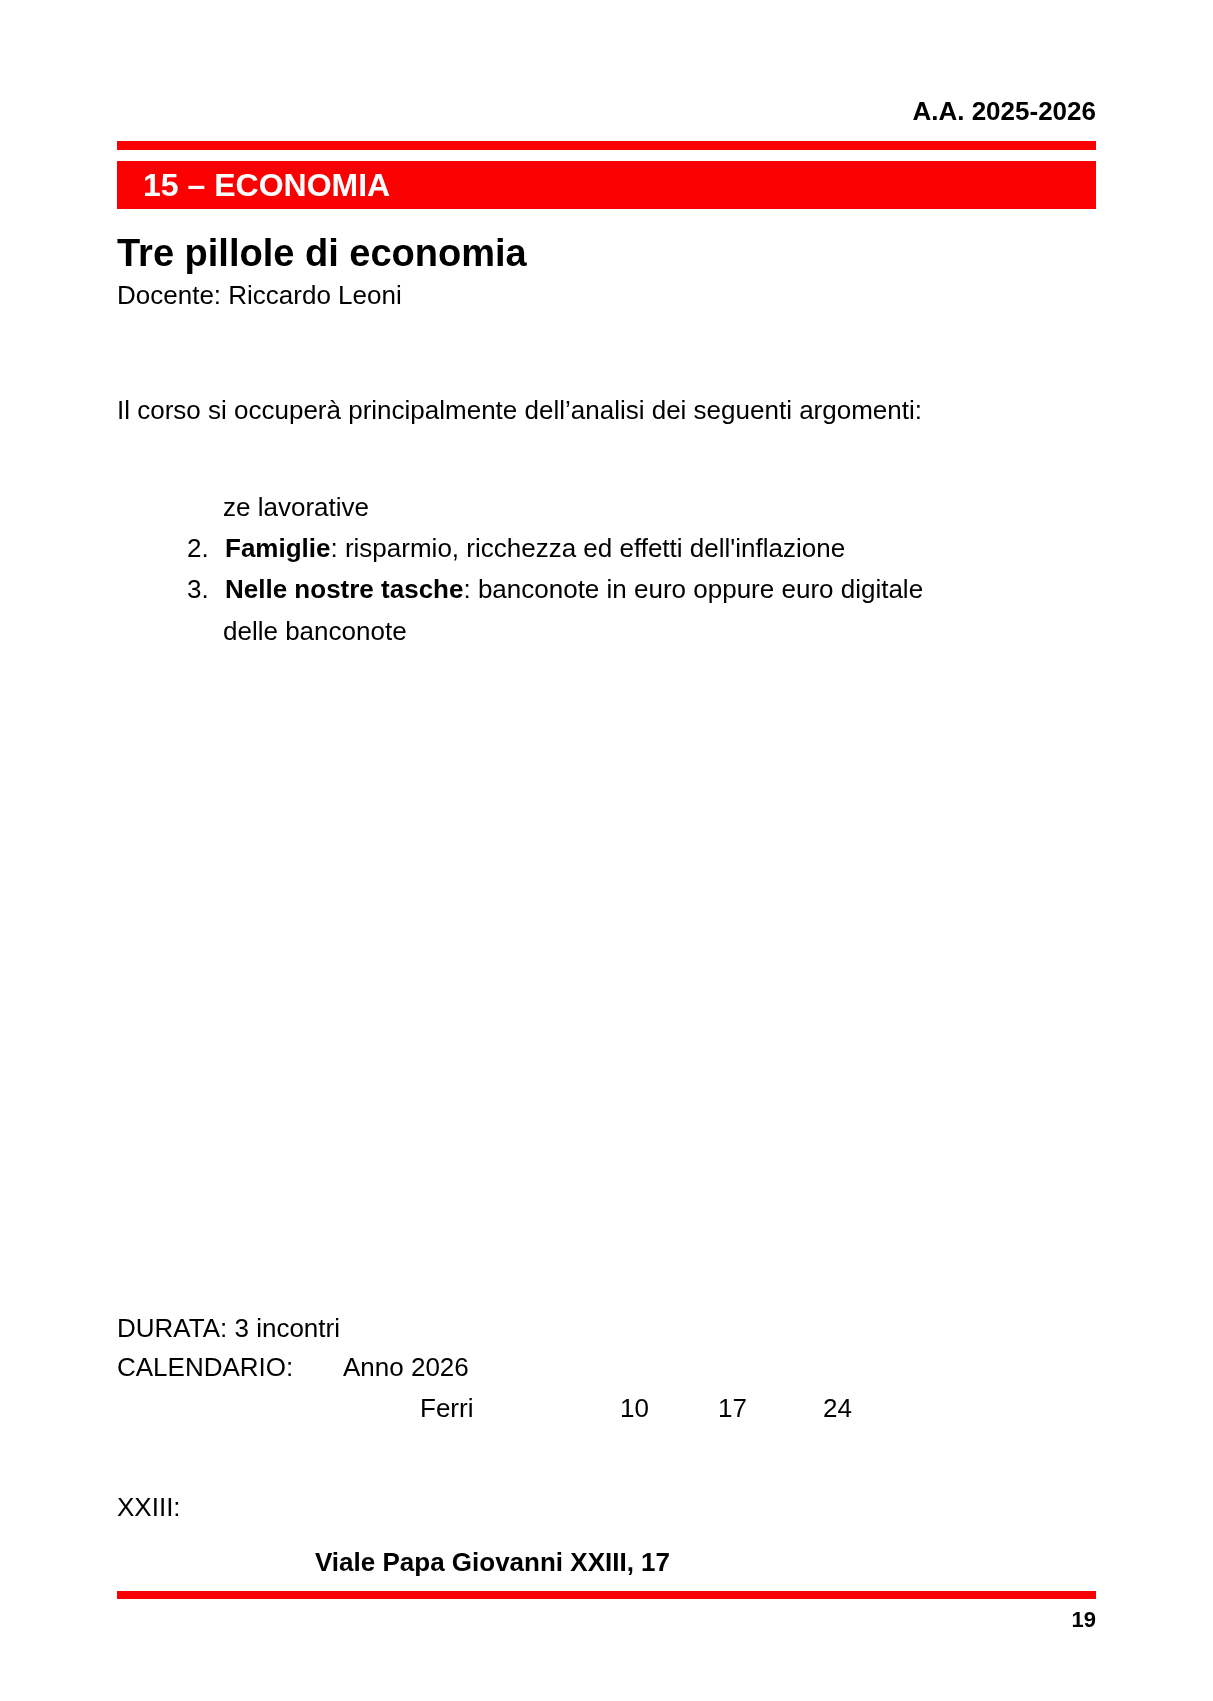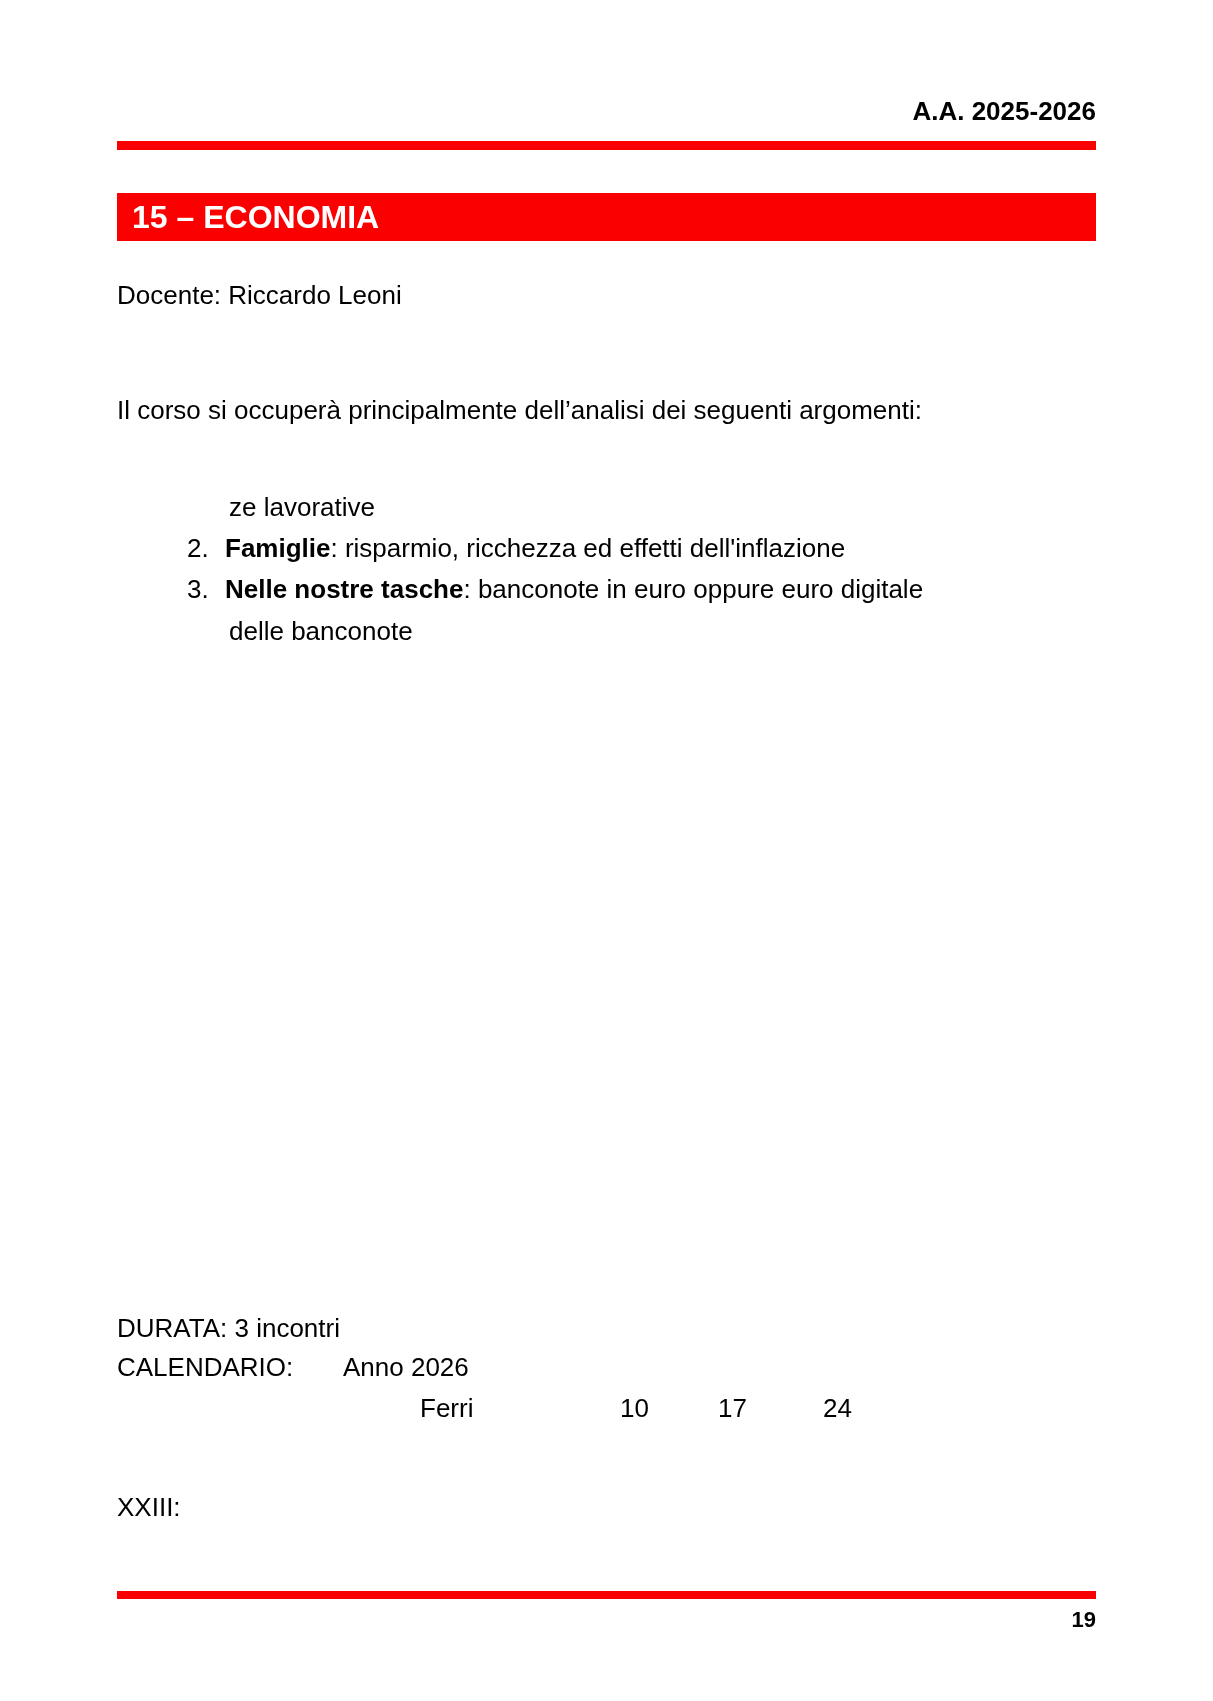--- a/index.html
+++ b/index.html
@@ -15,44 +15,45 @@
   .txt { position:absolute; left:117px; font-size:26px; line-height:1.25; white-space:nowrap; color:#000; }
   .bold { font-weight:bold; }
   .year-header { position:absolute; top:96px; right:117px; left:auto; font-weight:bold; font-size:26px; white-space:nowrap; }
   .rule { position:absolute; left:117px; width:979px; background:#FA0000; }
   .rule-top { top:141px; height:9px; }
   .rule-bottom { top:1591px; height:8px; }
   .banner {
     position:absolute; left:117px; top:161px; width:979px; height:48px;
     background:#FA0000; color:#ffffff;
     font-weight:bold; font-size:32px; line-height:48px;
-    padding-left:15px; white-space:nowrap;margin-top:32px;
+    padding-left:26px; white-space:nowrap;
   }
   .course-title { top:230px; font-size:38px; font-weight:bold; }
   .docente { top:279px; }
   .intro { top:394px; }
   .topic { left:187px; }
   .topic .num { display:inline-block; width:38px; }
   .topic .term { font-weight:bold; }
-  .topic-cont { left:229px; }
+  .topic-cont { left:223px; }
   .page-number { position:absolute; top:1607px; right:117px; left:auto; font-weight:bold; font-size:22px; }
 </style>
 </head>
 <body>
 
 <div class="page">
 
   <div class="year-header">A.A. 2025-2026</div>
 
   <div class="rule rule-top"></div>
 
   <div class="banner">
     <span>15 – ECONOMIA</span>
   </div>
 
+  <div class="txt course-title">Tre pillole di economia</div>
   <div class="txt intro">Il corso si occuperà principalmente dell’analisi dei seguenti argomenti:</div>
 
   <div class="txt docente">Docente: Riccardo Leoni</div>
 
   <div class="txt topic-cont" style="top:491px">ze lavorative</div>
 
   <div class="txt topic" style="top:532px">
     <span class="num">2.</span><span class="term">Famiglie</span><span>: risparmio, ricchezza ed effetti dell'inflazione</span>
   </div>
 
@@ -66,18 +67,19 @@
   <div class="txt" style="top:1351px">CALENDARIO:</div>
   <div class="txt" style="top:1351px;left:343px">Anno 2026</div>
 
   <div class="txt" style="top:1392px;left:420px">Ferri</div>
   <div class="txt" style="top:1392px;left:620px">10</div>
   <div class="txt" style="top:1392px;left:718px">17</div>
   <div class="txt" style="top:1392px;left:823px">24</div>
 
 
   <div class="txt" style="top:1491px">XXIII:</div>
+  <div class="txt bold" style="top:1546px;left:315px">Viale Papa Giovanni XXIII, 17</div>
 
   <div class="rule rule-bottom"></div>
 
   <div class="page-number">19</div>
 
 </div>
 
 </body></html>

